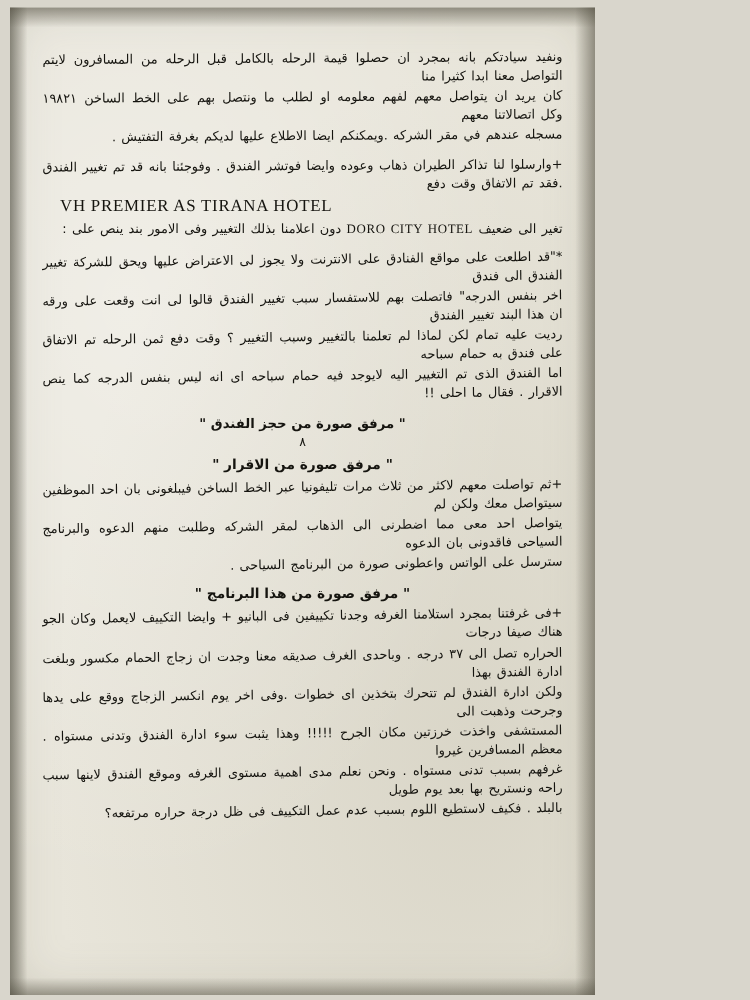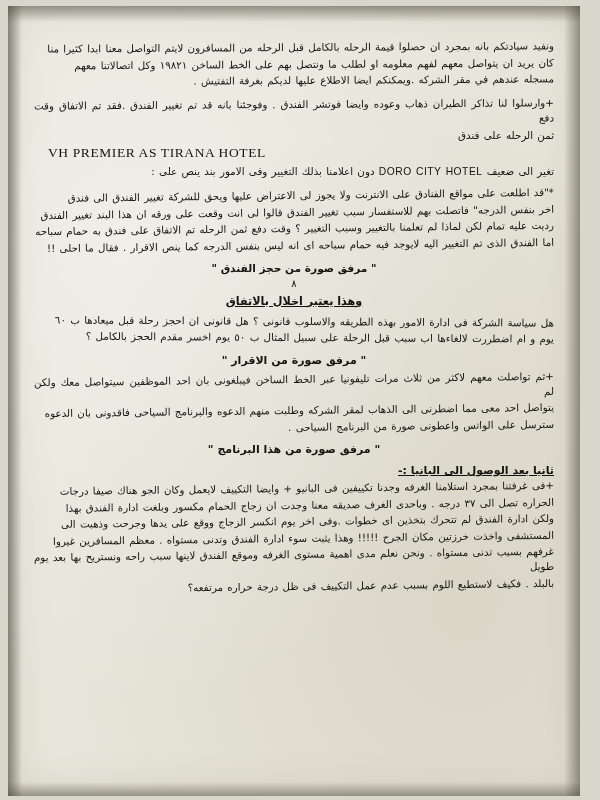--- a/index.html
+++ b/index.html
@@ -13,21 +13,21 @@
     height: 800px;
     overflow: hidden;
     background: #d9d6cc;
     font-family: "DejaVu Sans", sans-serif;
   }
   
   .sheet {
     position: absolute;
     left: 8px;
     top: 6px;
-    width: 572px;
+    width: 468px;
     height: 790px;
     background: #e8e5da;
     box-shadow: inset 0 0 40px rgba(120,115,95,0.25);
   }
   
   .edge-left {
     position: absolute;
     left: 0; top: 0; bottom: 0; width: 14px;
     background: linear-gradient(to left, rgba(80,75,60,0.0), rgba(60,58,45,0.55));
   }
@@ -81,21 +81,21 @@
   .blk { margin-bottom: 9px; }
   .latin {
     direction: ltr;
     text-align: left;
     font-family: "Liberation Serif", serif;
     font-size: 13.5px;
     letter-spacing: 0.6px;
     margin: 1px 0 3px 14px;
   }
   .latin-inline {
-    font-family: Liberation Sans, sans-serif;
+    font-family: Liberation Serif, serif;
     letter-spacing: 0.5px;
   }
   .center-u {
     text-align: center;
     font-size: 11.2px;
     font-weight: bold;
     text-decoration: underline;
     margin: 6px 0 6px 0;
   }
   .note-c {
@@ -136,59 +136,52 @@
     <div class="content">
 
       <div class="blk">
         <p class="ln slant1">ونفيد سيادتكم بانه بمجرد ان حصلوا قيمة الرحله بالكامل قبل الرحله من المسافرون لايتم التواصل معنا ابدا كثيرا منا</p>
         <p class="ln slant1">كان يريد ان يتواصل معهم لفهم معلومه او لطلب ما ونتصل بهم على الخط الساخن ١٩٨٢١ وكل اتصالاتنا معهم</p>
         <p class="ln slant1">مسجله عندهم في مقر الشركه .ويمكنكم ايضا الاطلاع عليها لديكم بغرفة التفتيش .</p>
       </div>
 
       <div class="blk">
         <p class="ln slant1">+وارسلوا لنا تذاكر الطيران ذهاب وعوده وايضا فوتشر الفندق . وفوجئنا بانه قد تم تغيير الفندق .فقد تم الاتفاق وقت دفع</p>
-        <p class="ln">ثمن الرحله على فندق</p>
         <p class="latin">VH PREMIER AS TIRANA HOTEL</p>
         <p class="ln">
           <span>تغير الى ضعيف</span>
           <span class="latin-inline">DORO CITY HOTEL</span>
           <span>دون اعلامنا بذلك التغيير وفى الامور بند ينص على :</span>
         </p>
       </div>
 
       <div class="blk">
         <p class="ln small slant2">*"قد اطلعت على مواقع الفنادق على الانترنت ولا يجوز لى الاعتراض عليها ويحق للشركة تغيير الفندق الى فندق</p>
         <p class="ln small slant2">اخر بنفس الدرجه" فاتصلت بهم للاستفسار سبب تغيير الفندق قالوا لى انت وقعت على ورقه ان هذا البند تغيير الفندق</p>
         <p class="ln small slant2">رديت عليه تمام لكن لماذا لم تعلمنا بالتغيير وسبب التغيير ؟ وقت دفع ثمن الرحله تم الاتفاق على فندق به حمام سباحه</p>
         <p class="ln small slant2">اما الفندق الذى تم التغيير اليه لايوجد فيه حمام سباحه اى انه ليس بنفس الدرجه كما ينص الاقرار . فقال ما احلى !!</p>
       </div>
 
       <div class="note-r">" مرفق صورة من حجز الفندق "</div>
       <div class="mark">٨</div>
 
-      <div class="center-u">وهذا يعتبر اخلال بالاتفاق</div>
 
-      <div class="blk">
-        <p class="ln slant3">هل سياسة الشركة فى ادارة الامور بهذه الطريقه والاسلوب قانونى ؟ هل قانونى ان احجز رحلة قبل ميعادها ب ٦٠</p>
-        <p class="ln slant3">يوم و ام اضطررت لالغاءها اب سبب قبل الرحلة على سبيل المثال ب ٥٠ يوم اخسر مقدم الحجز بالكامل ؟</p>
-      </div>
 
 
       <div class="note-c">" مرفق صورة من الاقرار "</div>
 
       <div class="blk">
         <p class="ln small slant2">+ثم تواصلت معهم لاكثر من ثلاث مرات تليفونيا عبر الخط الساخن فيبلغونى بان احد الموظفين سيتواصل معك ولكن لم</p>
         <p class="ln small slant2">يتواصل احد معى مما اضطرنى الى الذهاب لمقر الشركه وطلبت منهم الدعوه والبرنامج السياحى فاقدونى بان الدعوه</p>
         <p class="ln small slant2">سترسل على الواتس واعطونى صورة من البرنامج السياحى .</p>
       </div>
 
       <div class="note-c">" مرفق صورة من هذا البرنامج "</div>
 
 
-      <div class="heading-u">ثانيا بعد الوصول الى البانيا :-</div>
 
 
       <div class="blk">
         <p class="ln tiny slant2">+فى غرفتنا بمجرد استلامنا الغرفه وجدنا تكييفين فى البانيو + وايضا التكييف لايعمل وكان الجو هناك صيفا درجات</p>
         <p class="ln tiny slant2">الحراره تصل الى ٣٧ درجه . وباحدى الغرف صديقه معنا وجدت ان زجاج الحمام مكسور وبلغت ادارة الفندق بهذا</p>
         <p class="ln tiny slant2">ولكن ادارة الفندق لم تتحرك بتخذين اى خطوات .وفى اخر يوم انكسر الزجاج ووقع على يدها وجرحت وذهبت الى</p>
         <p class="ln tiny slant2">المستشفى واخذت خرزتين مكان الجرح !!!!! وهذا يثبت سوء ادارة الفندق وتدنى مستواه . معظم المسافرين غيروا</p>
         <p class="ln tiny slant2">غرفهم بسبب تدنى مستواه . ونحن نعلم مدى اهمية مستوى الغرفه وموقع الفندق لاينها سبب راحه ونستريح بها بعد يوم طويل</p>
         <p class="ln tiny slant2">بالبلد . فكيف لاستطيع اللوم بسبب عدم عمل التكييف فى ظل درجة حراره مرتفعه؟</p>
       </div>

